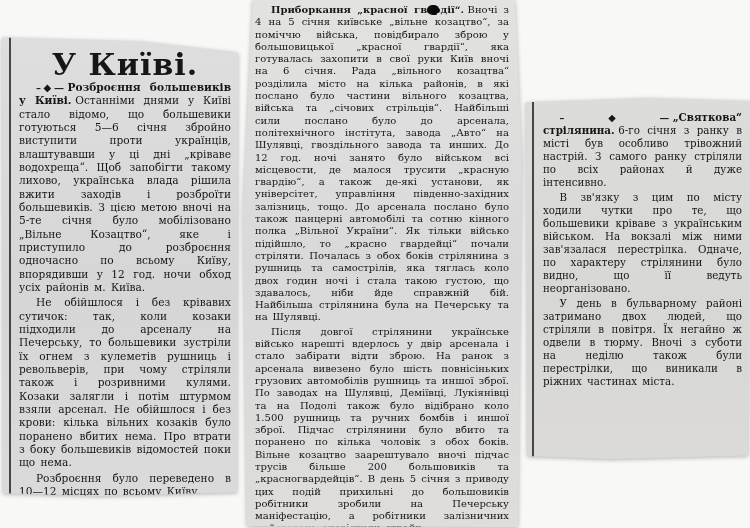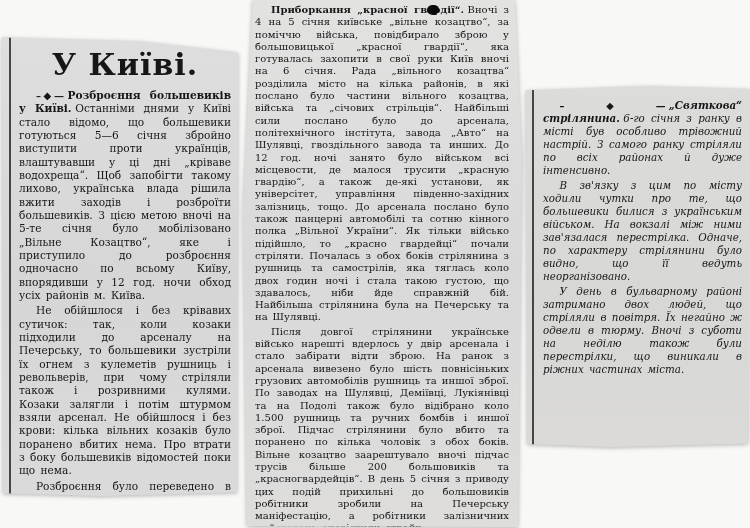--- a/index.html
+++ b/index.html
@@ -22,36 +22,36 @@
   .rule{position:absolute;top:0;bottom:0;width:2px;background:#2b2b2b;opacity:.85;}
 
   
   #clip-left{left:2px;top:31px;width:236px;height:465px;}
   #clip-left .clipping{
     clip-path:polygon(0% 1.4%,58% 2.2%,100% 4.6%,99.6% 99.2%,42% 100%,.4% 99.4%);
     padding:16px 7px 6px 17px;font-size:10.6px;line-height:1.26;
   }
   #clip-left .rule{left:7px;}
   .headline{
-    margin:2px 0 8px 0;text-align:center;font-weight:bold;
+    margin:2px 0 0 0;text-align:center;font-weight:bold;
     font-size:30px;letter-spacing:1px;line-height:1.05;
   }
 
   
   #clip-mid{left:240px;top:0;width:282px;height:527px;}
   #clip-mid .clipping{
     clip-path:polygon(4.5% 0%,97.5% 0%,100% 30%,98.6% 100%,2.4% 99.8%,1% 40%);
     padding:4px 13px 6px 15px;font-size:10px;line-height:1.23;
     background:linear-gradient(180deg,#e2e2e1 0%,#d9d9d9 50%,#dedddc 100%);
   }
   .blot{position:absolute;width:12px;height:10px;border-radius:50% 45% 55% 50%;
     background:#0a0a0a;left:187px;top:5px;}
 
   
-  #clip-right{left:526px;top:86px;width:224px;height:361px;font-style:italic;}
+  #clip-right{left:526px;top:98px;width:224px;height:361px;}
   #clip-right .clipping{
     clip-path:polygon(0% 1.2%,55% 0%,100% .8%,99.2% 99%,38% 100%,.6% 99.2%);
     padding:13px 8px 8px 17px;font-size:10.3px;line-height:1.26;
     background:linear-gradient(180deg,#dcdcdb 0%,#d7d7d6 60%,#dbdad9 100%);
   }
   #clip-right .rule{left:6px;}
 
   .lead{font-weight:bold;margin-right:.35em;}
   .orn{font-weight:bold;letter-spacing:-1px;margin-right:.45em;font-size:.95em;}
 </style>
@@ -76,18 +76,18 @@
       <span class="blot"></span>
       <p><b class="lead">Приборкання „красної гвардії“.</b><span>Вночі з 4 на 5 січня київське „вільне козацтво“, за поміччю війська, повідбирало зброю у большовицької „красної гвардії“, яка готувалась захопити в свої руки Київ вночі на 6 січня. Рада „вільного козацтва“ розділила місто на кілька районів, в які послано було частини вільного козацтва, війська та „січових стрільців“. Найбільші сили послано було до арсенала, політехнічного інстітута, завода „Авто“ на Шулявці, гвоздільного завода та инших. До 12 год. ночі занято було військом всі місцевости, де малося трусити „красную гвардію“, а також де-які установи, як універсітет, управління південно-західних залізниць, тощо. До арсенала послано було також панцерні автомобілі та сотню кінного полка „Вільної України“. Як тільки військо підійшло, то „красно гвардейці“ почали стріляти. Почалась з обох боків стрілянина з рушниць та самострілів, яка тяглась коло двох годин ночі і стала такою густою, що здавалось, ніби йде справжній бій. Найбільша стрілянина була на Печерську та на Шулявці.</span></p>
       <p><span>Після довгої стрілянини українське військо нарешті вдерлось у двір арсенала і стало забірати відти зброю. На ранок з арсенала вивезено було шість повнісіньких грузових автомобілів рушниць та иншої зброї. По заводах на Шулявці, Деміївці, Лукіянівці та на Подолі також було відібрано коло 1.500 рушниць та ручних бомбів і иншої зброї. Підчас стрілянини було вбито та поранено по кілька чоловік з обох боків. Вільне козацтво заарештувало вночі підчас трусів більше 200 большовиків та „красногвардейців“. В день 5 січня з приводу цих подій прихильні до большовиків робітники зробили на Печерську маніфестацію, а робітники залізничних майстерень оповістили страйк.</span></p>
     </div>
   </div>
 
   <div class="clipwrap" id="clip-right">
     <div class="clipping">
       <span class="rule"></span>
       <p><span class="orn">–◆—</span><b class="lead">„Святкова“ стрілянина.</b><span>6-го січня з ранку в місті був особливо трівожний настрій. З самого ранку стріляли по всіх районах й дуже інтенсивно.</span></p>
-      <p><span>В зв'язку з цим по місту ходили чутки про те, що большевики билися з українським військом. На вокзалі між ними зав'язалася перестрілка. Одначе, по характеру стрілянини було видно, що її ведуть неорганізовано.</span></p>
+      <p><span>В зв'язку з цим по місту ходили чутки про те, що большевики кріваве з українським військом. На вокзалі між ними зав'язалася перестрілка. Одначе, по характеру стрілянини було видно, що її ведуть неорганізовано.</span></p>
       <p><span>У день в бульварному районі затримано двох людей, що стріляли в повітря. Їх негайно ж одвели в тюрму. Вночі з суботи на неділю також були перестрілки, що виникали в ріжних частинах міста.</span></p>
     </div>
   </div>
 
 </div>
 
 </body></html>

